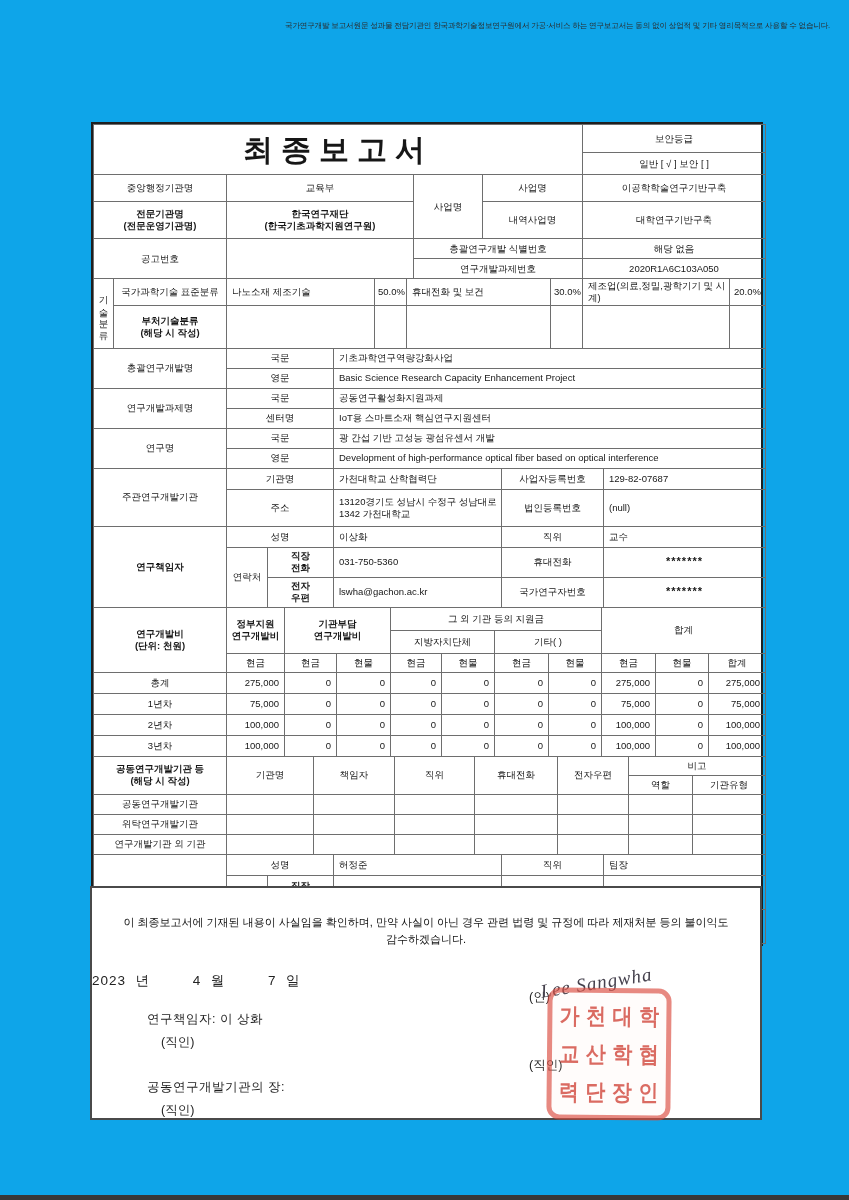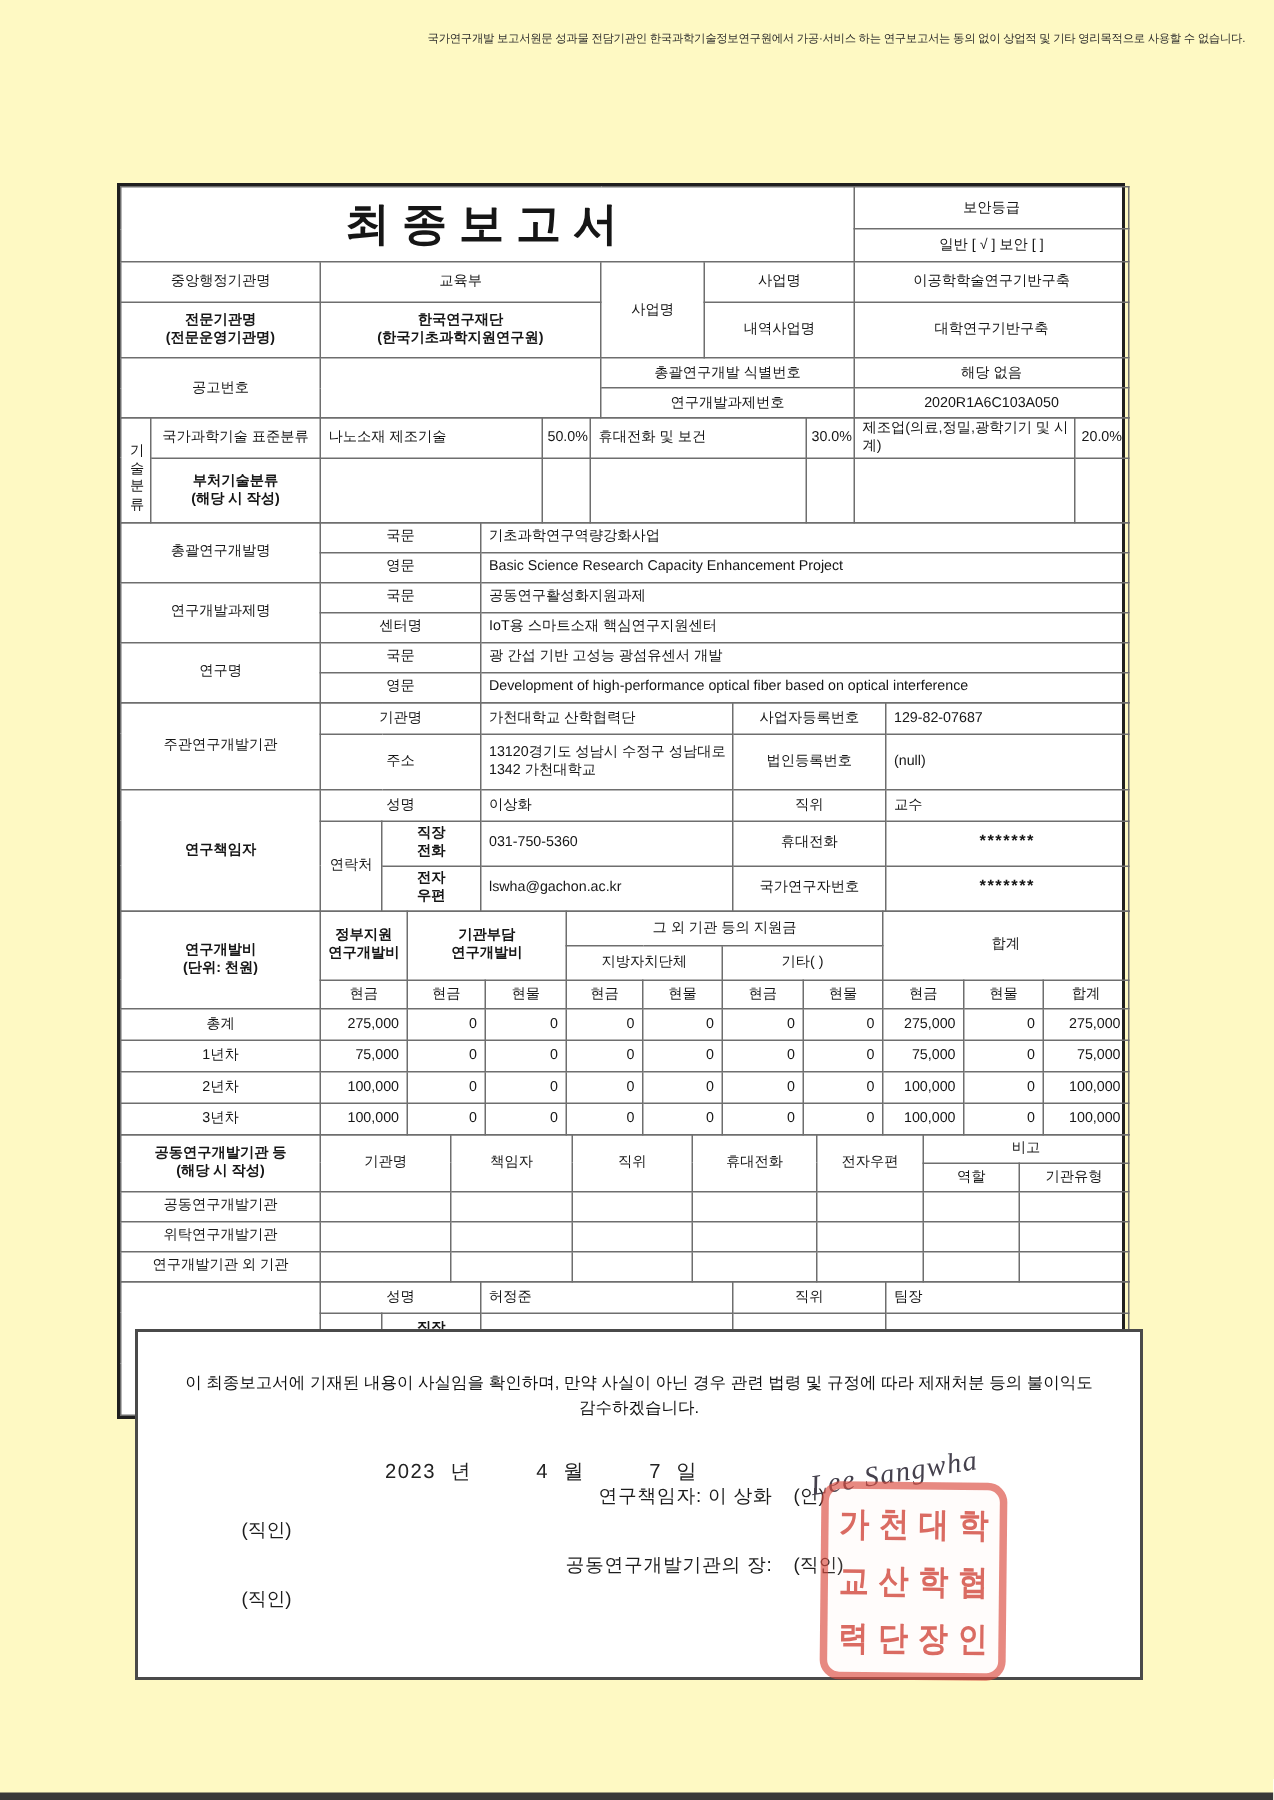--- a/index.html
+++ b/index.html
@@ -1,39 +1,39 @@
 <!DOCTYPE html>
 <html><head>
 <meta charset="utf-8">
 <style>
   html,body{margin:0;padding:0;background:#ffffff;}
-  .page{position:relative;width:849px;height:1200px;background:#fef9c3;overflow:hidden;
+  .page{position:relative;width:849px;height:1200px;background:#0ea5e9;overflow:hidden;
         font-family:"Liberation Sans","DejaVu Sans",sans-serif;color:#161616;}
   .disclaimer{position:absolute;top:21px;right:19px;font-size:7.6px;color:#2b2b2b;
               white-space:nowrap;letter-spacing:-0.2px;}
-  .form{position:absolute;left:78px;top:122px;width:672px;border:2px solid #1f1f1f;
+  .form{position:absolute;left:91px;top:122px;width:672px;border:2px solid #1f1f1f;
         box-sizing:border-box;background:#fff;}
   table{border-collapse:collapse;table-layout:fixed;width:100%;margin-top:-1px;}
   table:first-child{margin-top:0;}
   td{border:1px solid #6e6e6e;font-size:9.5px;line-height:1.25;text-align:center;
      vertical-align:middle;padding:1px 3px;overflow:hidden;color:#161616;}
   td.val{text-align:left;padding-left:5px;}
   td.num{text-align:right;padding-right:5px;}
   td.pre{white-space:pre-line;font-weight:bold;}
   td.title{font-size:30px;font-weight:bold;letter-spacing:8px;}
   td.vert{writing-mode:vertical-lr;text-orientation:upright;padding:2px 1px;letter-spacing:3px;}
   td.stars{font-weight:bold;letter-spacing:1px;font-size:11px;}
   .decl-box{position:absolute;left:90px;top:886px;width:672px;height:234px;
             border:2px solid #4a4a4a;box-sizing:border-box;background:#fff;}
   .decl-text{margin:26px 28px 0 28px;font-size:11px;line-height:1.55;text-align:center;color:#111;}
-  .decl-date{margin-top:24px;text-align:center;font-size:13.5px;white-space:pre;
+  .decl-date{margin-top:24px;font-size:13.5px;white-space:pre;
              letter-spacing:1px;padding-right:130px;color:#222;}
   .sign-block{position:absolute;left:55px;top:98px;font-size:12.5px;line-height:23px;color:#1c1c1c;}
   .sign-line{display:flex;}
-  .sign-label{width:368px;text-align:right;letter-spacing:0.5px;}
+  .sign-label{width:368px;letter-spacing:0.5px;margin-top:22px;}
   .sign-seal{width:70px;text-align:left;padding-left:14px;}
   .hand-sign{position:absolute;left:448px;top:84px;font-family:"Liberation Serif","DejaVu Serif",serif;
              font-style:italic;font-size:19px;color:#45414d;transform:rotate(-9deg);
              letter-spacing:1px;white-space:nowrap;}
   .stamp{position:absolute;left:455px;top:100px;width:106px;height:114px;
          border:5px solid rgba(217,70,58,0.72);border-radius:13px;
          display:grid;grid-template-columns:repeat(4,1fr);align-items:center;justify-items:center;
          padding:4px;transform:rotate(0.6deg);opacity:0.88;background:rgba(255,230,226,0.12);}
   .stamp span{color:rgba(206,58,46,0.85);font-family:"Liberation Serif","DejaVu Serif",serif;
               font-weight:bold;font-size:20px;transform:scaleY(1.12);}

